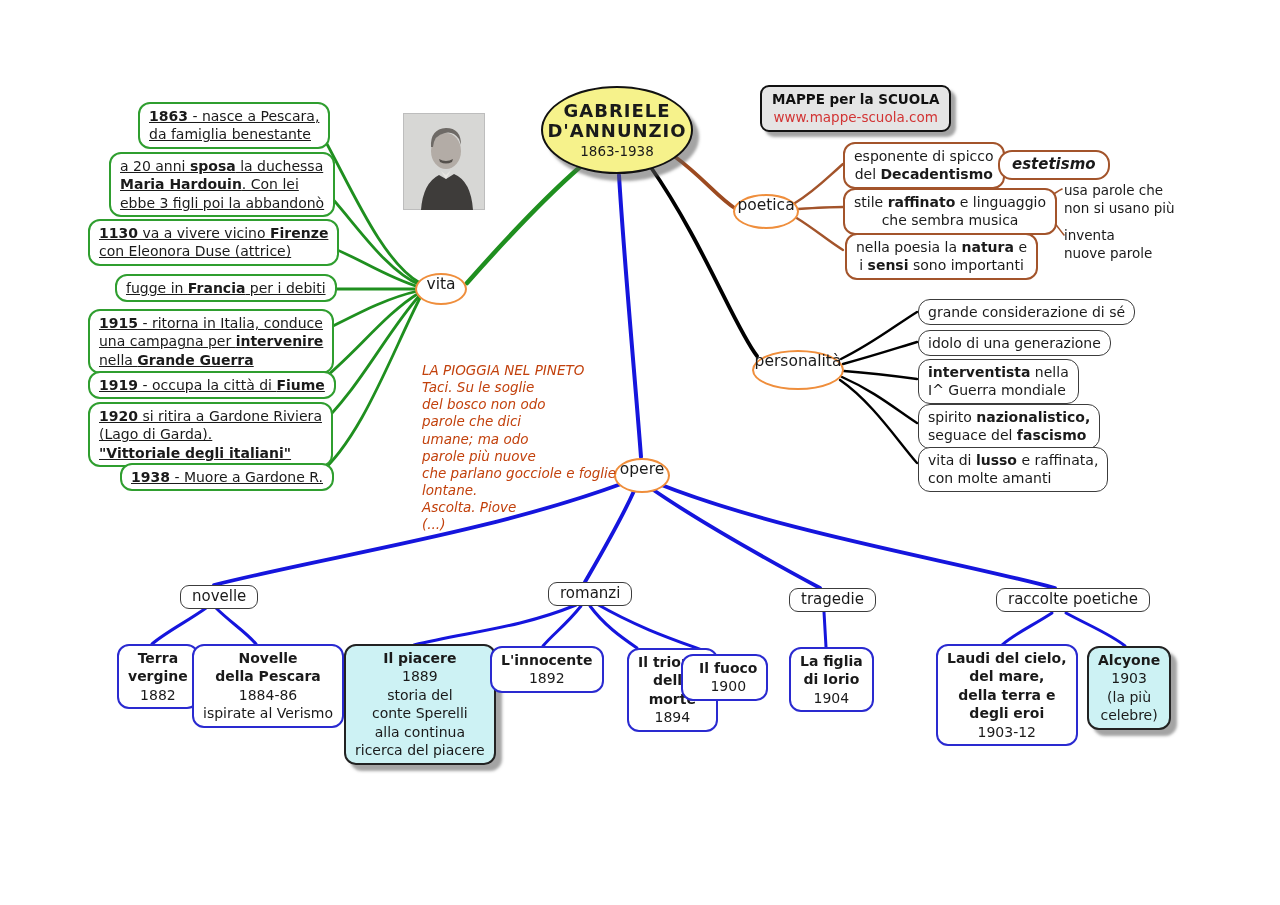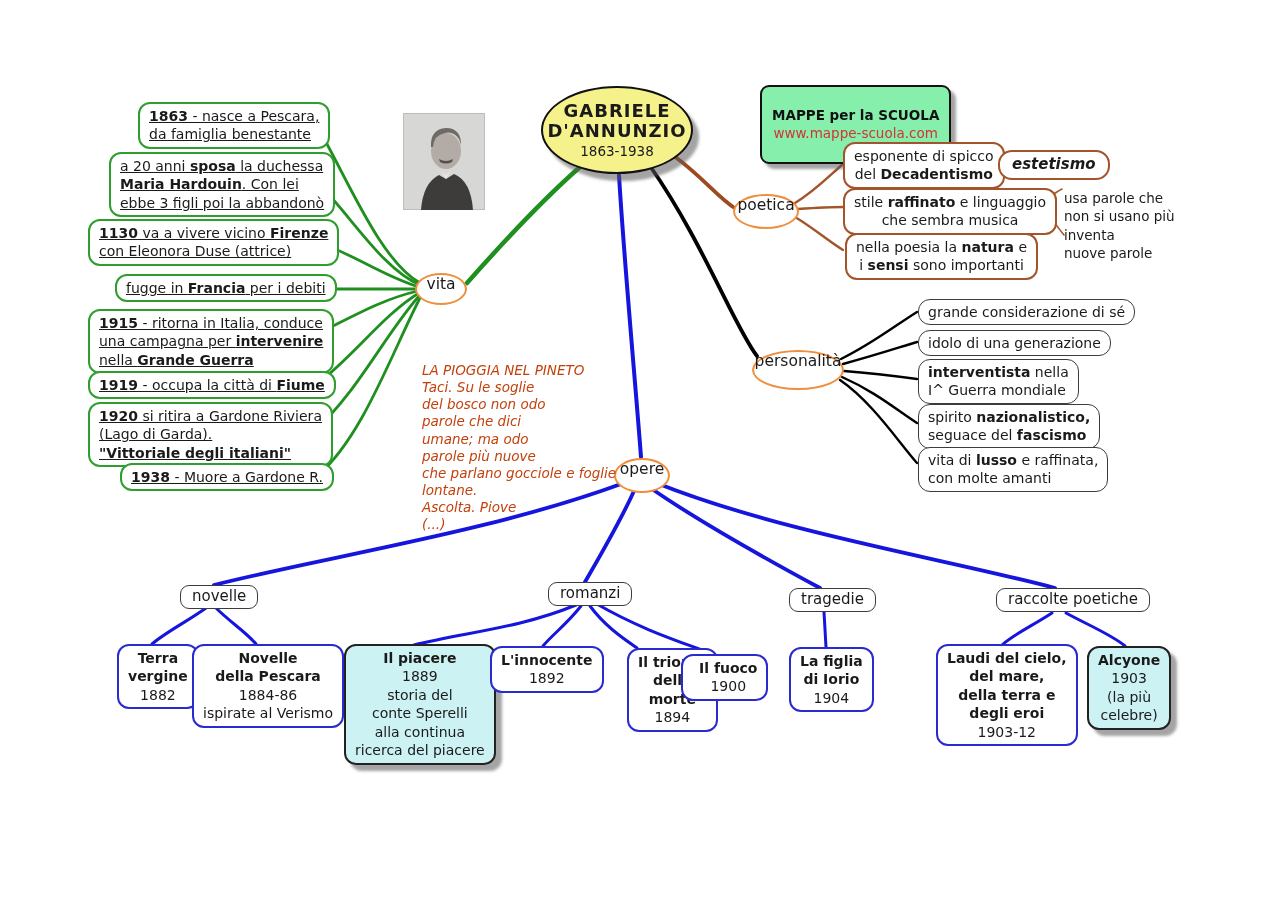--- a/index.html
+++ b/index.html
@@ -8,22 +8,22 @@
   #wires{position:absolute;left:0;top:0;z-index:1;}
   .abs{position:absolute;z-index:2;box-sizing:border-box;}
   .rich,.pre{white-space:pre-line;}
   
   .title-ellipse{width:152px;height:88px;border-radius:50%;background:#f6f28b;border:2px solid #111;
     box-shadow:6px 7px 3px rgba(90,90,90,.55);display:flex;flex-direction:column;align-items:center;
     justify-content:center;text-align:center;}
   .title-ellipse .big{font-weight:bold;font-size:18px;letter-spacing:1px;line-height:1.12;}
   .title-ellipse .years{font-size:13.5px;margin-top:2px;}
   
-  .logo{background:#86efac;border:2px solid #111;border-radius:9px;box-shadow:5px 5px 3px rgba(90,90,90,.55);
-    padding:20px 10px;text-align:center;line-height:1.3;}
+  .logo{background:#e5e5e5;border:2px solid #111;border-radius:9px;box-shadow:5px 5px 3px rgba(90,90,90,.55);
+    padding:4px 10px;text-align:center;line-height:1.3;}
   .logo .l1{font-weight:bold;font-size:13.5px;color:#111;}
   .logo .l2{font-size:13.5px;color:#d23434;}
   
   .node{background:#fff;border:2px solid #ef8e3c;border-radius:50%;display:flex;
     justify-content:center;font-size:15.5px;padding:0 6px;}
   
   .box{background:#fff;border-radius:12px;padding:3px 9px;font-size:14px;line-height:1.32;}
   .vita-box{border:2px solid #2f9e2f;text-decoration:underline;}
   .poetica-box{border:2px solid #a3542b;text-align:center;}
   .estetismo-box{border:2.5px solid #a3542b;border-radius:14px;font-weight:bold;font-size:15px;padding:3px 12px;}
@@ -149,21 +149,21 @@
 </span><b>"Vittoriale degli italiani"</b></div>
   <div class="abs box vita-box rich" style="left:120px;top:463px;"><b>1938</b><span> - Muore a Gardone R.</span></div>
 
   <div class="abs box poetica-box rich" style="left:843px;top:142px;"><span>esponente di spicco
 del </span><b>Decadentismo</b></div>
   <div class="abs box estetismo-box" style="left:998px;top:150px;font-style:italic;">estetismo</div>
   <div class="abs box poetica-box rich" style="left:843px;top:188px;"><span>stile </span><b>raffinato</b><span> e linguaggio
 che sembra musica</span></div>
   <div class="abs box poetica-box rich" style="left:845px;top:233px;"><span>nella poesia la </span><b>natura</b><span> e
 i </span><b>sensi</b><span> sono importanti</span></div>
-  <div class="abs note pre" style="left:1064px;top:182px;margin-top:8px;">usa parole che
+  <div class="abs note pre" style="left:1064px;top:182px;">usa parole che
 non si usano più</div>
   <div class="abs note pre" style="left:1064px;top:227px;">inventa
 nuove parole</div>
 
   <div class="abs box pers-box rich" style="left:918px;top:299px;"><span>grande considerazione di sé</span></div>
   <div class="abs box pers-box rich" style="left:918px;top:330px;"><span>idolo di una generazione</span></div>
   <div class="abs box pers-box rich" style="left:918px;top:359px;"><b>interventista</b><span> nella
 I^ Guerra mondiale</span></div>
   <div class="abs box pers-box rich" style="left:918px;top:404px;"><span>spirito </span><b>nazionalistico,</b><span>
 seguace del </span><b>fascismo</b></div>

